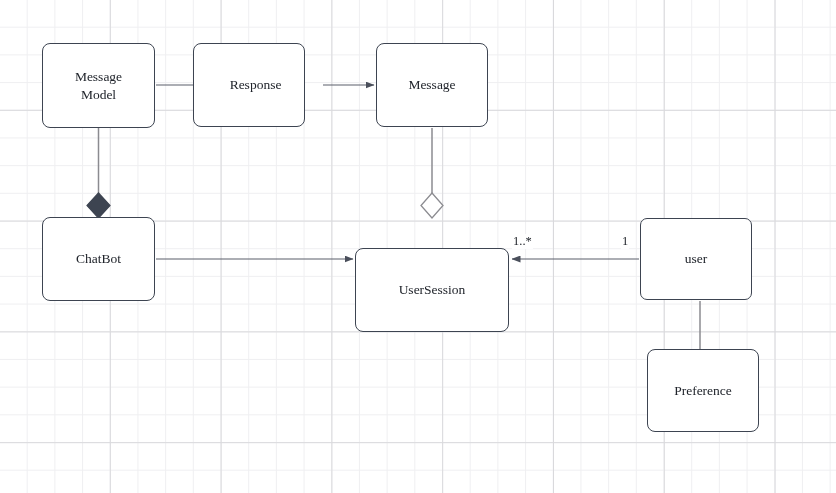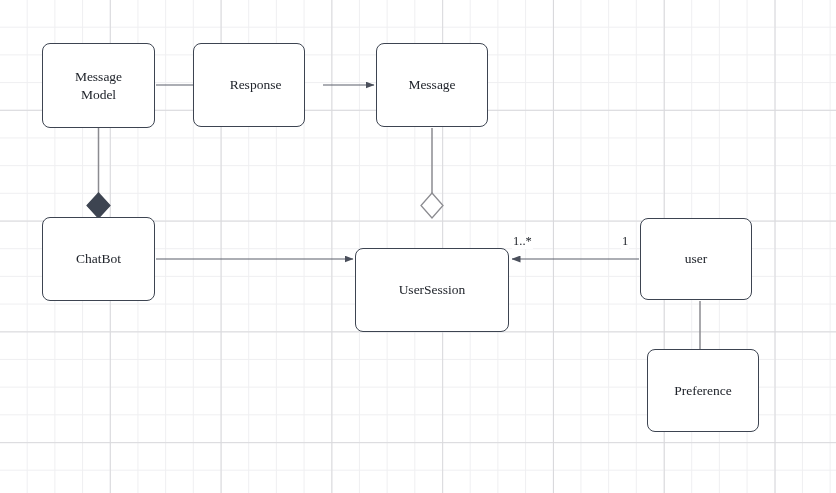--- a/index.html
+++ b/index.html
@@ -119,21 +119,21 @@
   </div>
 
   <div class="node" style="left:42px; top:217px; width:113px; height:84px;">
     <span>ChatBot</span>
   </div>
 
   <div class="node" style="left:355px; top:217px; width:154px; height:84px;margin-top:31px;">
     <span>UserSession</span>
   </div>
 
-  <div class="node" style="left:640px; top:218px; width:112px; height:82px;">
+  <div class="node" style="left:640px; top:218px; width:112px; height:82px;border-radius:7px;">
     <span>user</span>
   </div>
 
   <div class="node" style="left:647px; top:349px; width:112px; height:83px;text-align:right;">
     <span>Preference</span>
   </div>
 
   <div class="edge-label" style="left:512px; top:234px;">1..*</div>
 
   <div class="edge-label" style="left:621px; top:234px;">1</div>

